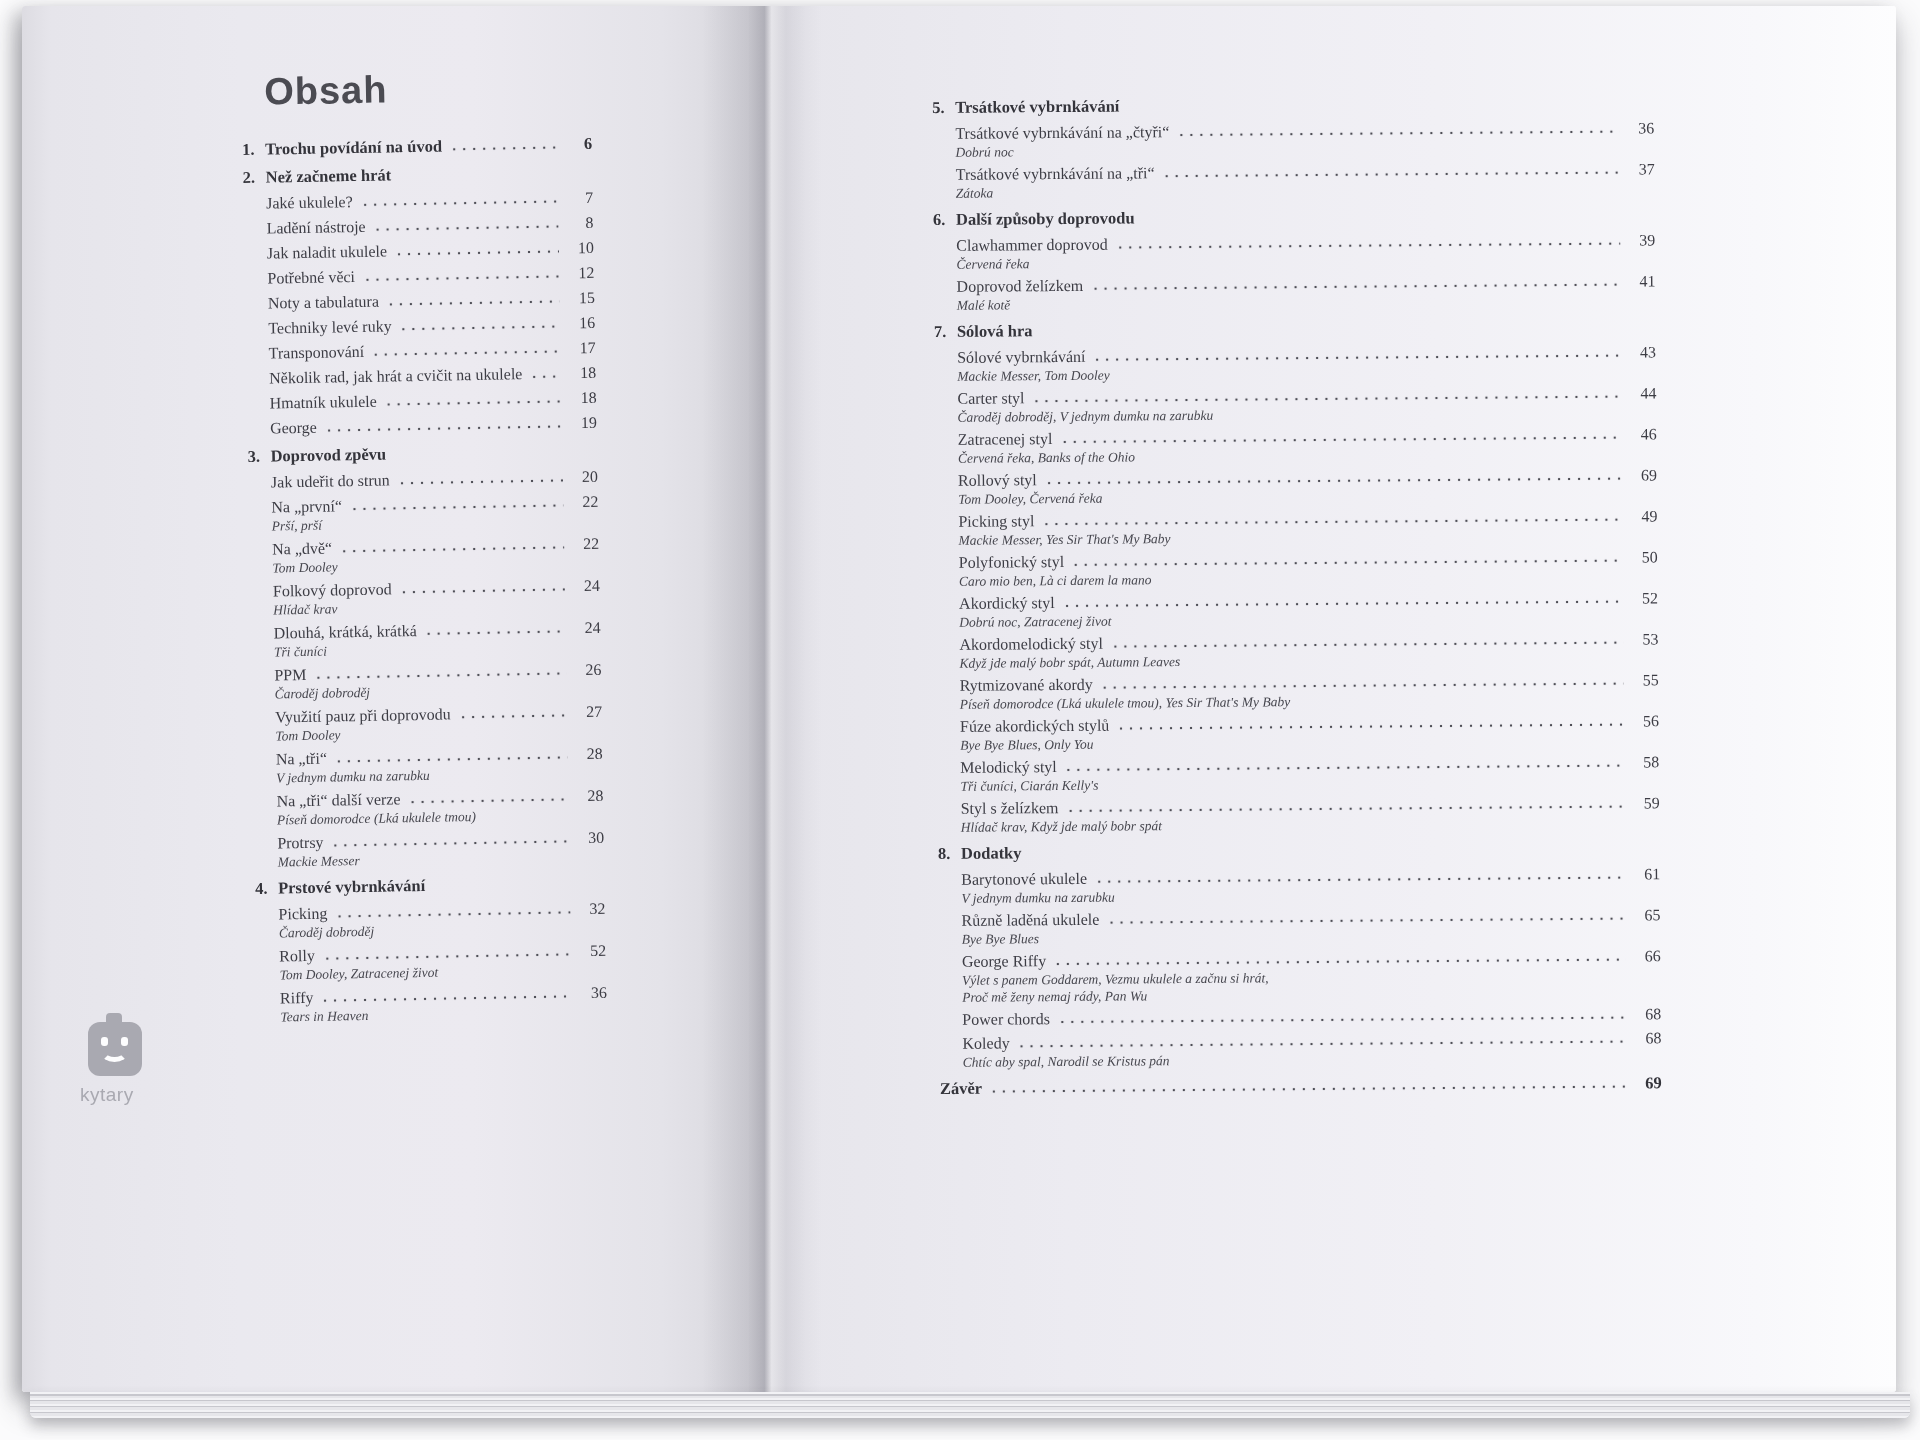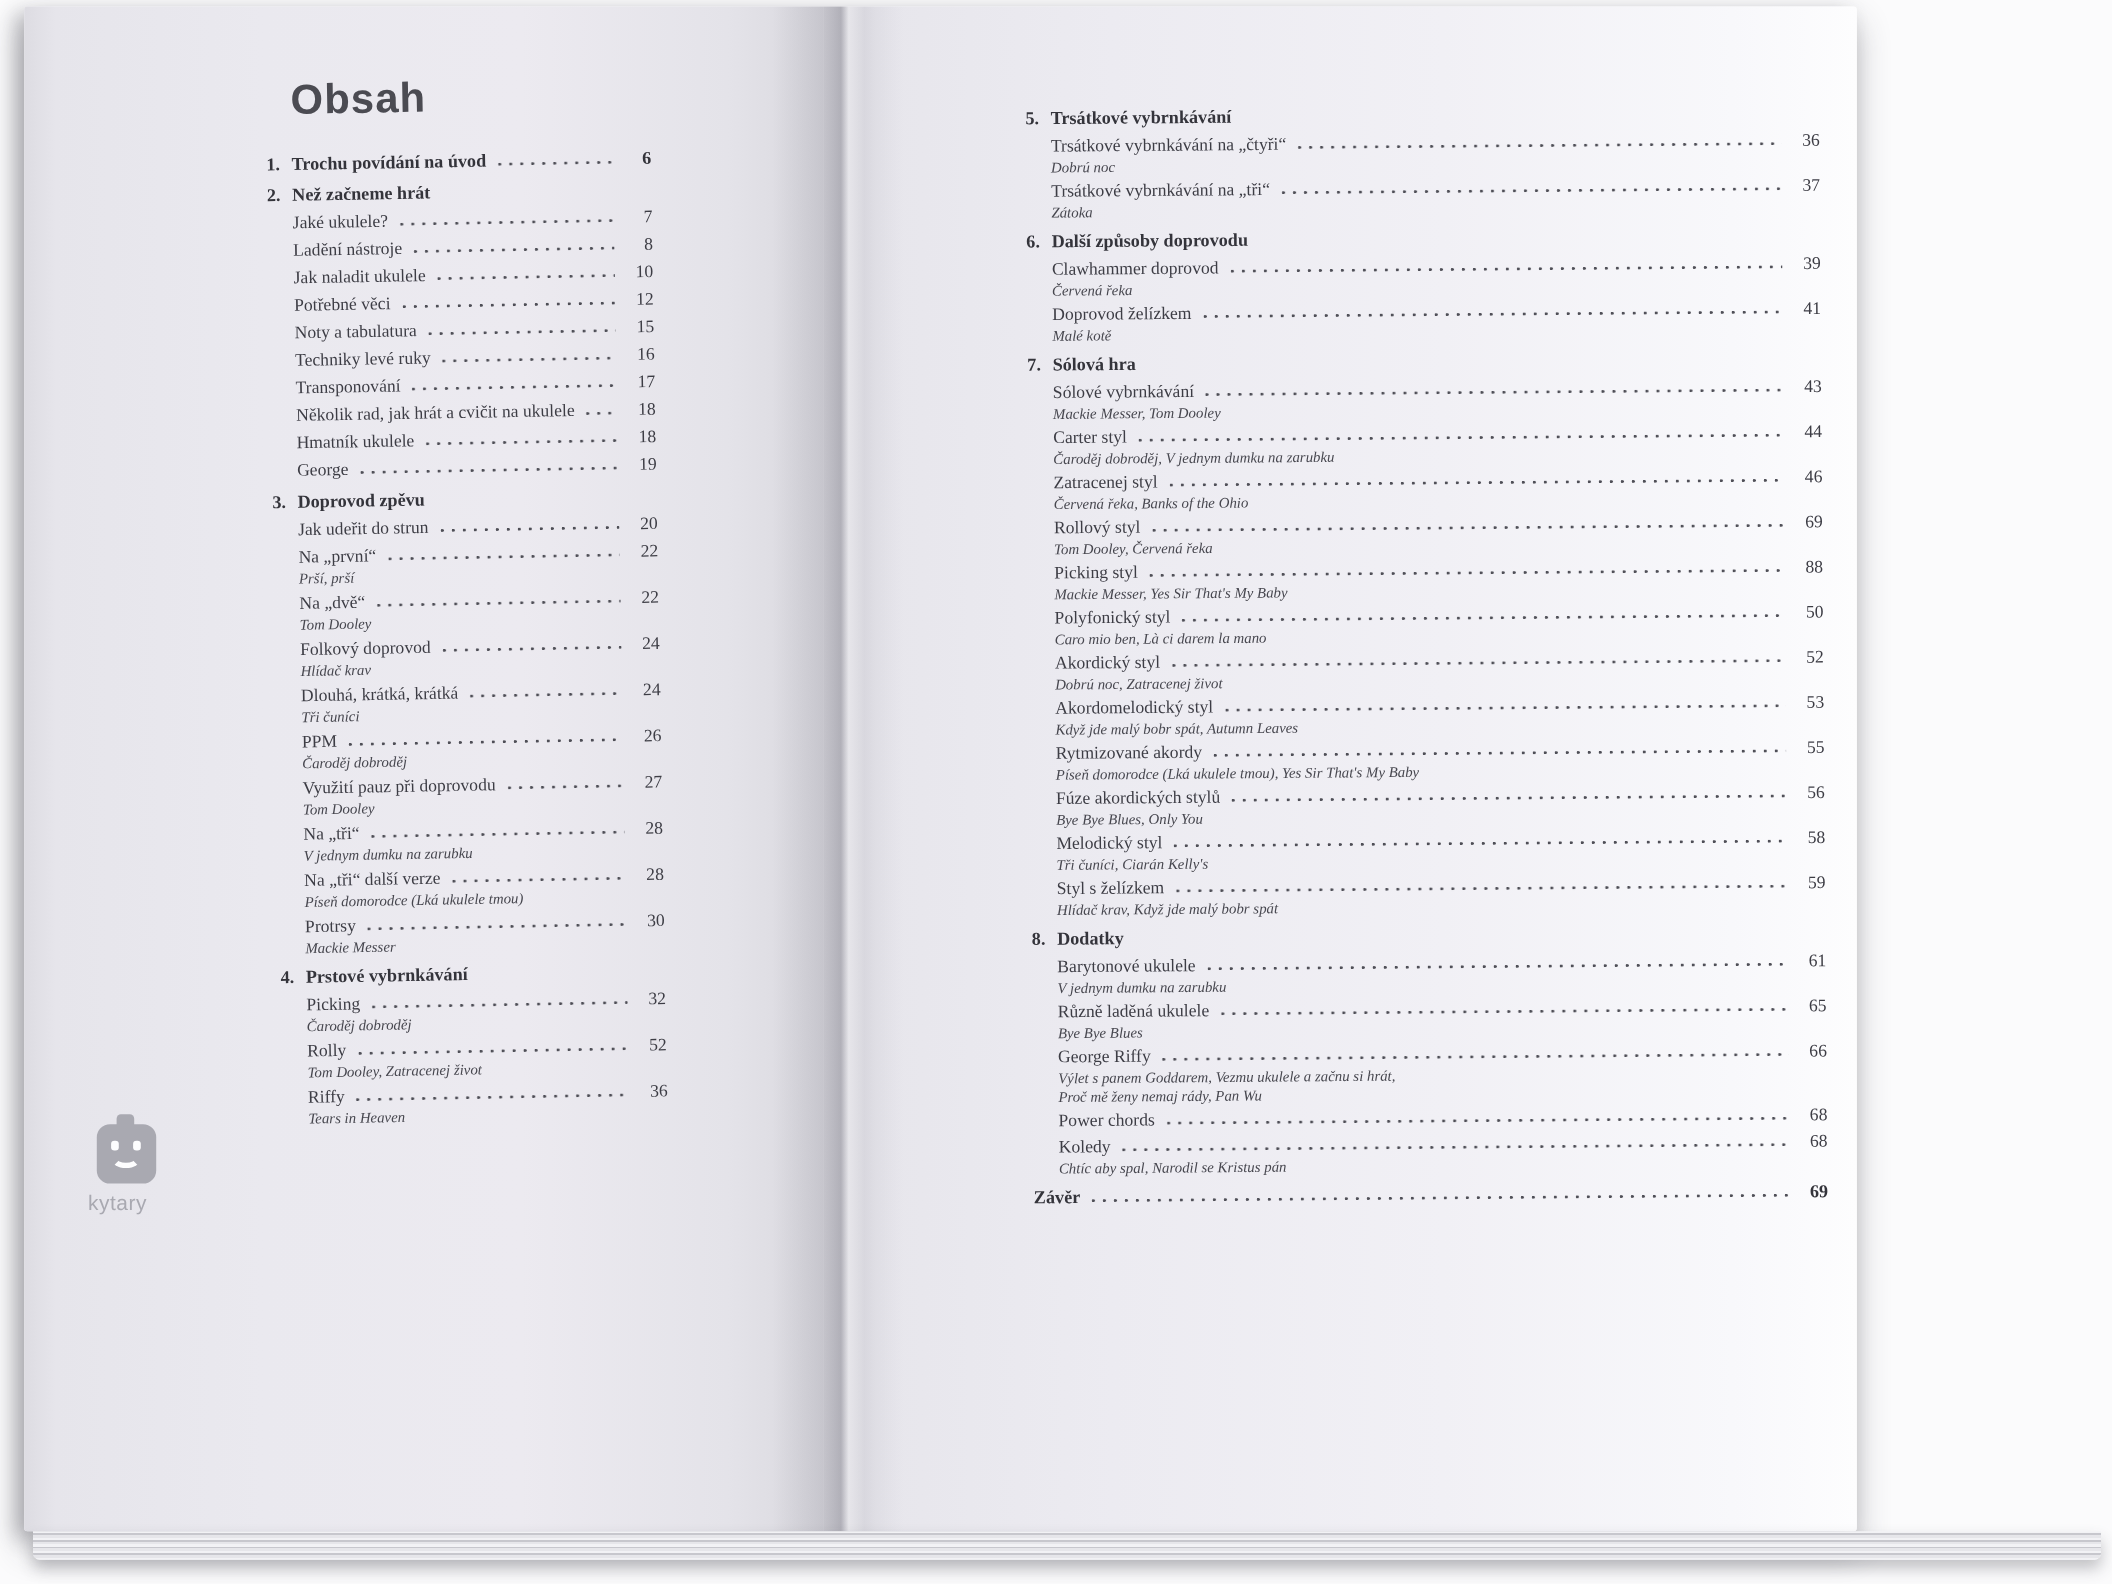--- a/index.html
+++ b/index.html
@@ -1,20 +1,20 @@
 <!DOCTYPE html>
 <html><head>
 <meta charset="utf-8">
 <style>
   * { margin:0; padding:0; box-sizing:border-box; }
   html,body { width:1920px; height:1440px; overflow:hidden; background:#fbfbfc;
               font-family:"Liberation Serif","DejaVu Serif",serif; }
 
   
-  .book { position:absolute; left:22px; top:6px; width:1666px; height:1386px;
+  .book { position:absolute; left:22px; top:6px; width:1874px; height:1386px;
           box-shadow:-8px 6px 18px rgba(50,50,60,.28), 0 16px 30px rgba(50,50,60,.30);
           border-radius:3px; }
   .page-left  { position:absolute; left:0; top:0; width:727px; height:100%;
                 background:linear-gradient(to right,#dddce2 0%,#e6e5eb 4%,#eae9ef 30%,#eceaf0 62%,#e4e3e9 88%,#d9d8de 100%);
                 border-radius:3px 0 0 3px; }
   .page-right { position:absolute; left:727px; top:0; right:0; height:100%;
                 background:linear-gradient(to right,#d6d5db 0%,#e7e6ec 5%,#ecebf1 28%,#f1f0f5 60%,#f8f8fb 88%,#fdfdfe 100%);
                 border-radius:0 3px 3px 0; }
   .gutter { position:absolute; left:680px; top:0; width:120px; height:100%;
             background:linear-gradient(to right,rgba(0,0,0,0) 0%,rgba(80,80,95,.14) 40%,rgba(55,55,70,.26) 52%,rgba(255,255,255,.25) 58%,rgba(120,120,135,.10) 70%,rgba(0,0,0,0) 100%); }
@@ -350,21 +350,21 @@
             <span class="lbl">Rollový styl</span>
             <span class="dots"></span>
             <span class="pg">69</span>
           </div>
           <div class="sub">Tom Dooley, Červená řeka</div>
         </div>
         <div class="toc-item">
           <div class="item-row">
             <span class="lbl">Picking styl</span>
             <span class="dots"></span>
-            <span class="pg">88</span>
+            <span class="pg">49</span>
           </div>
           <div class="sub">Mackie Messer, Yes Sir That's My Baby</div>
         </div>
         <div class="toc-item">
           <div class="item-row">
             <span class="lbl">Polyfonický styl</span>
             <span class="dots"></span>
             <span class="pg">50</span>
           </div>
           <div class="sub">Caro mio ben, Là ci darem la mano</div>

